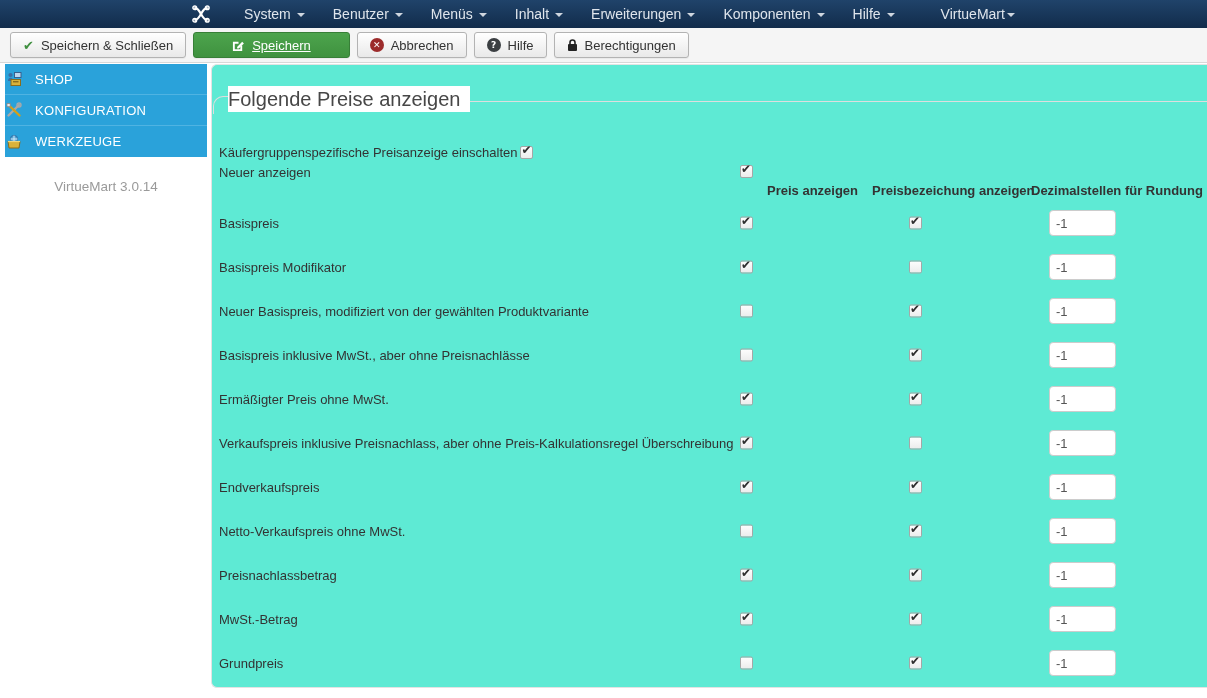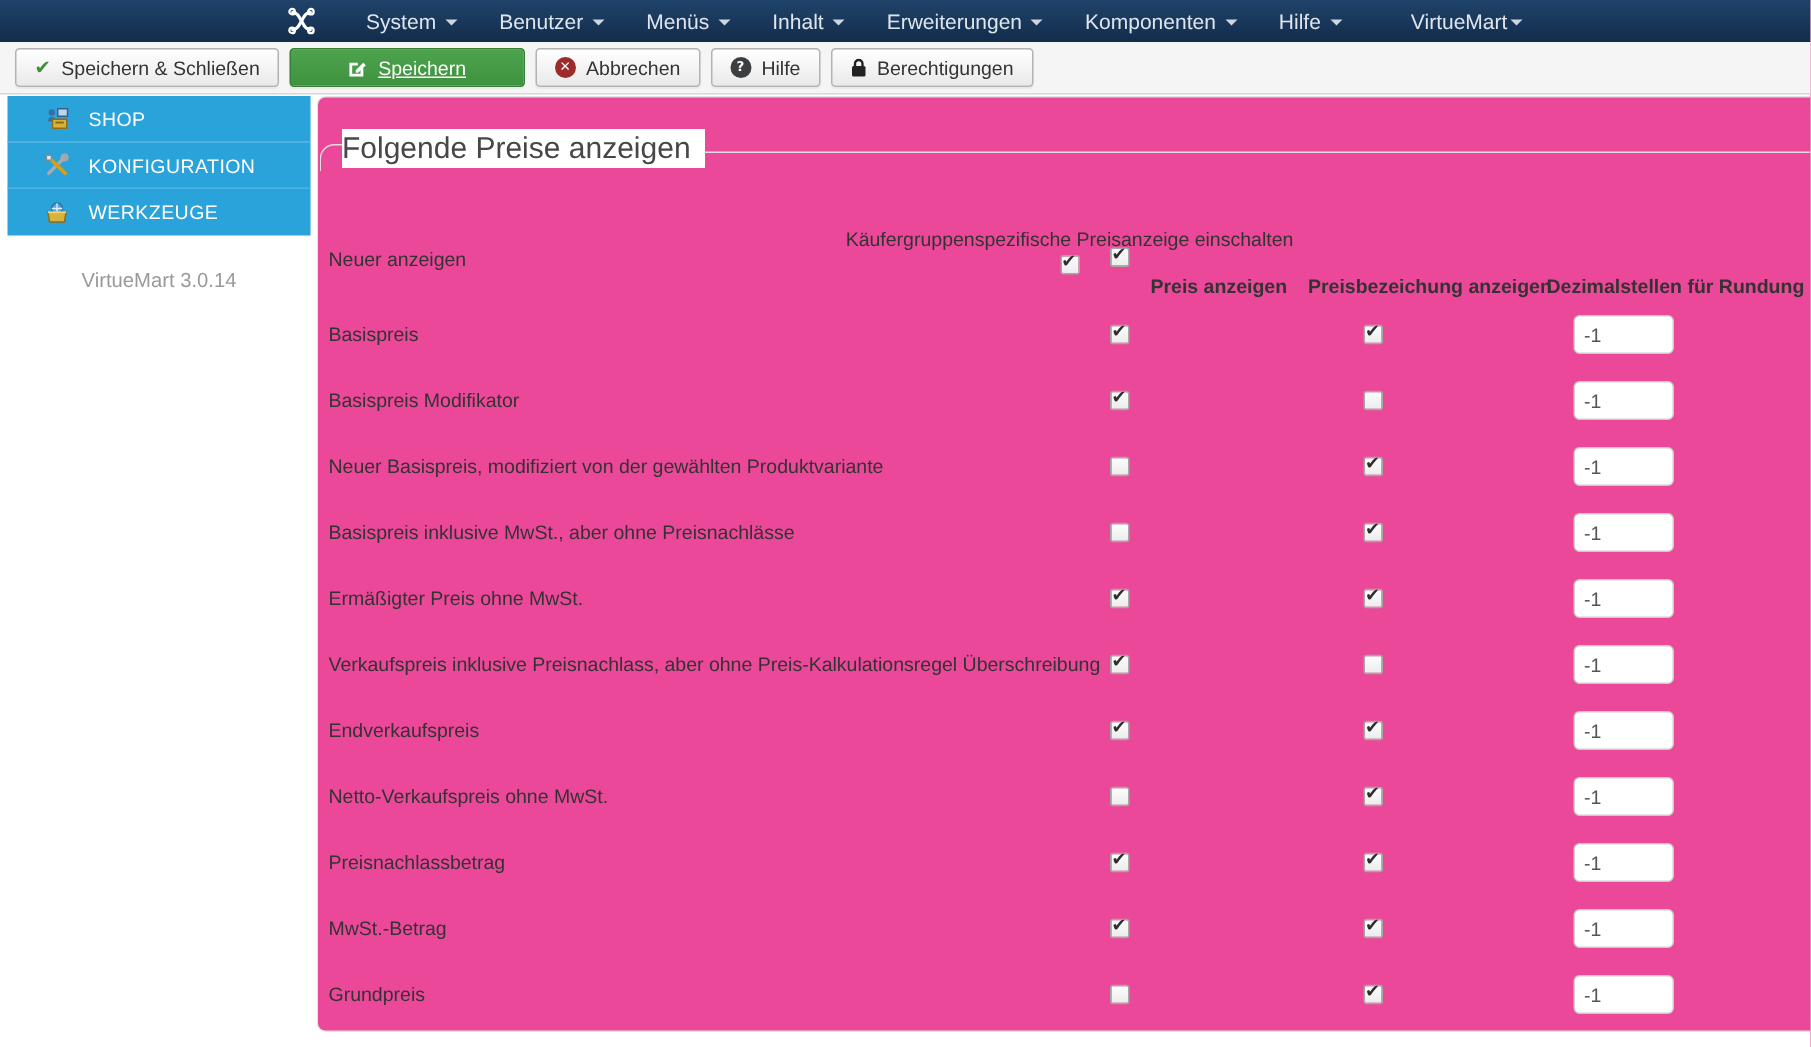--- a/index.html
+++ b/index.html
@@ -50,51 +50,51 @@
     display:inline-flex; align-items:center; justify-content:center;
     font-family:"DejaVu Sans",sans-serif;
   }
   .icon-cancel { background:#9c2b2b; }
   .icon-help { background:#3b3f42; }
 
   
   .sidebar { position:absolute; left:5px; top:64px; width:202px; }
   .side-item {
     height:31px; background:#2aa2da; color:#fff; display:flex; align-items:center;
-    gap:13px; padding-left:25px; cursor:pointer; letter-spacing:.3px; font-size:13px;
+    gap:13px; padding-left:1px; cursor:pointer; letter-spacing:.3px; font-size:13px;
   }
   .side-item:not(:last-child) { border-bottom:1px solid #4fb3e2; }
   .side-icon { width:16px; height:16px; flex:0 0 16px; }
   .side-version { margin-top:22px; text-align:center; color:#9a9a9a; font-size:13.5px; }
 
   
   .panel {
     position:absolute; left:211px; top:64px; width:996px; height:624px;
     border:1px solid #e3e3e3; border-right:none;
-    border-radius:6px 0 0 6px; background:#ec4899;text-decoration:underline;
+    border-radius:6px 0 0 6px; background:#5eead4;text-decoration:underline;
   }
   .panel-body { position:relative; width:100%; height:100%; }
 
   .fieldset-corner {
     position:absolute; left:1px; top:31px; width:15px; height:18px;
     border-top:1px solid #dedede; border-left:1px solid #dedede;
     border-top-left-radius:10px;
   }
   .legend-wrap {
     position:absolute; left:16px; right:0; top:21px;
     display:flex; align-items:center;
   }
   .legend-text {
     font-size:20px; color:#474747; background:#fff; padding:0 10px 0 0;
     white-space:nowrap; line-height:26px;
   }
   .legend-line { flex:1; height:1px; background:#dedede; margin-top:4px; }
 
   .inline-line { position:absolute; left:7px; right:0; height:20px; display:flex; align-items:center; }
-  .buyer-line { top:87px; gap:3px;flex-direction:column; }
+  .buyer-line { top:77px; gap:3px; }
   .showprices-line { top:97px; }
   .showprices-line .cb { position:absolute; left:521px; top:3px; }
 
   .col-headers { position:absolute; left:0; right:0; top:116px; height:20px; font-weight:bold; color:#333; }
   .col-headers span { position:absolute; top:2px; white-space:nowrap;padding-left:29px; }
   .h-col1 { left:526px; }
   .h-col2 { left:631px; }
   .h-col3 { left:790px; }
 
   .rows-wrap { position:absolute; left:0; right:0; top:136px; }

